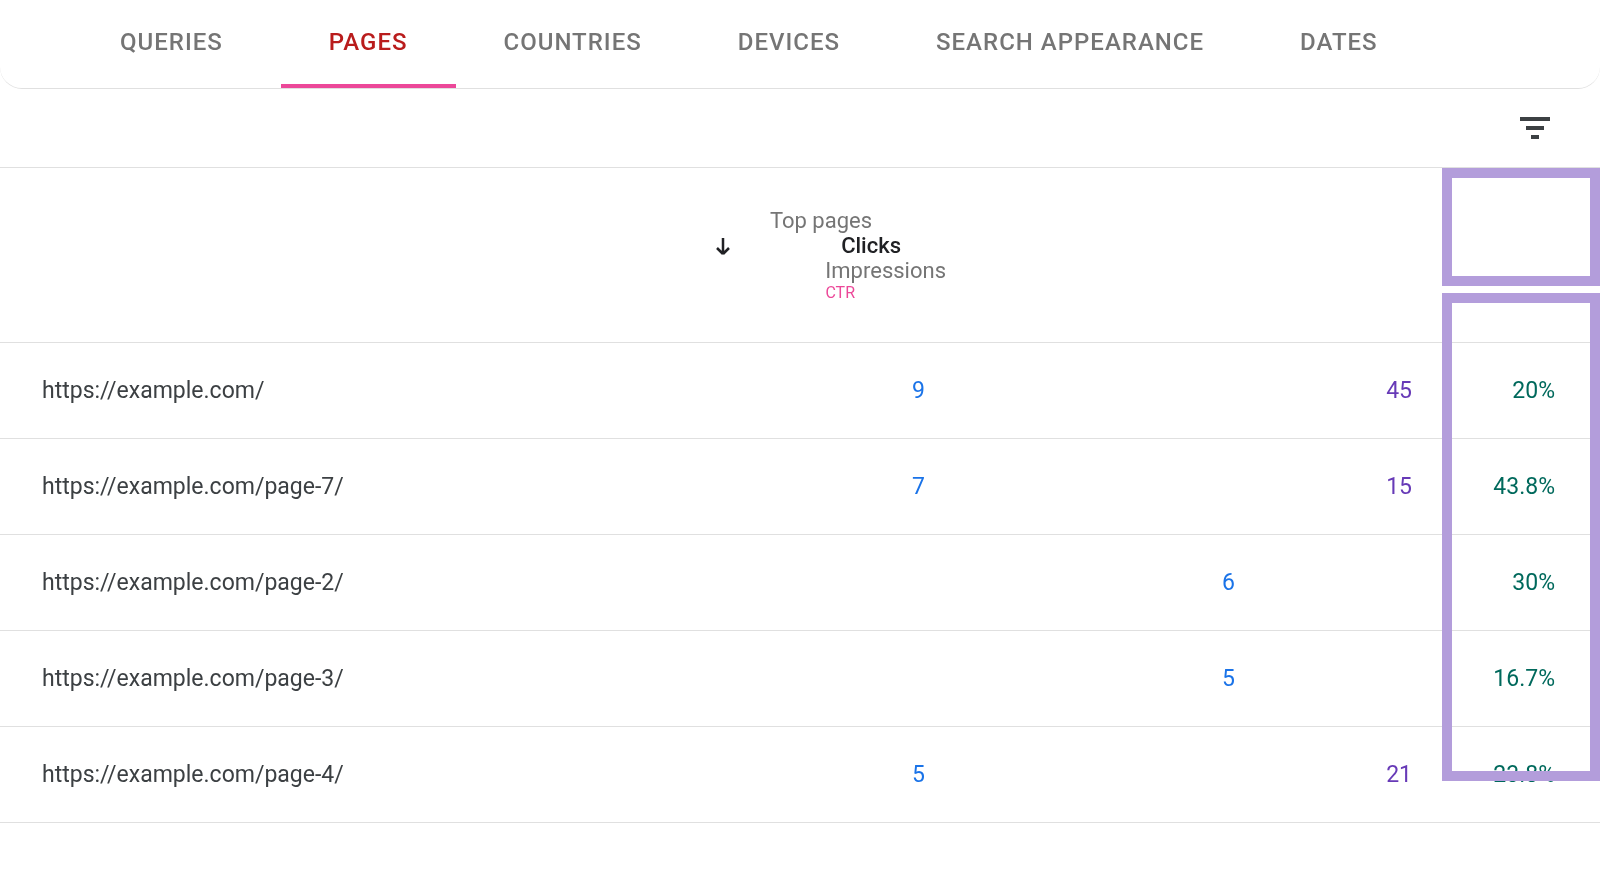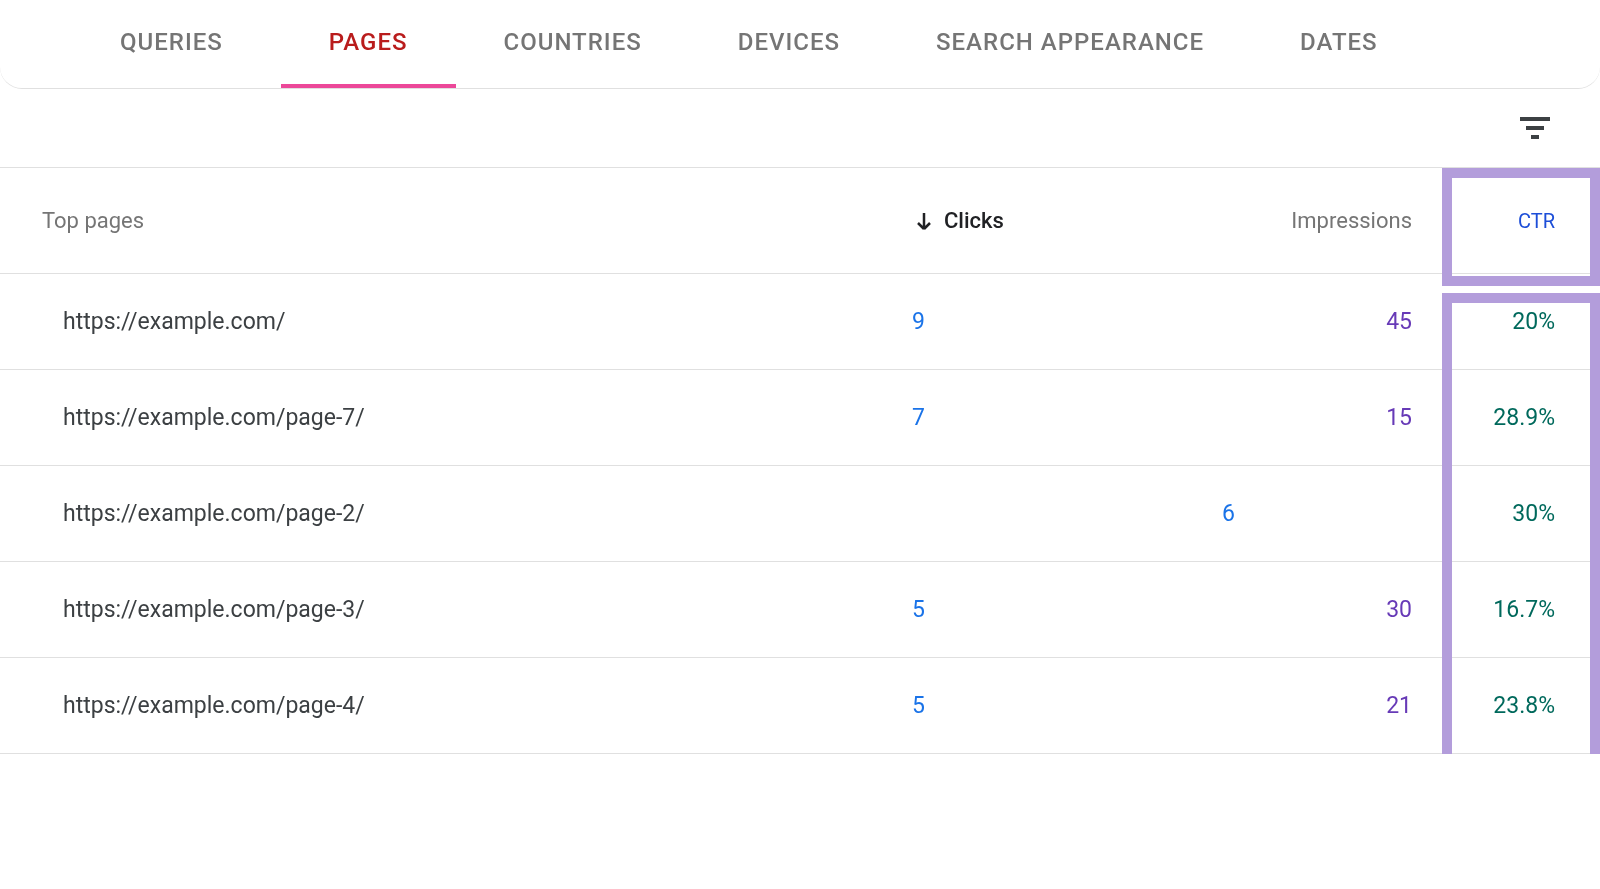--- a/index.html
+++ b/index.html
@@ -70,35 +70,36 @@
       background: #3c4043;
     }
     .table-container {
       position: relative;
     }
     .table-header {
       display: flex;
       align-items: center;
       padding: 40px 0 40px 42px;
       border-bottom: 1px solid #e0e0e0;
+      flex-direction: column;
     }
     .col-page {
       flex: 1;
       font-size: 22px;
       color: #757575;
     }
     .col-clicks {
       width: 220px;
       text-align: right;
       font-size: 22px;
       font-weight: 500;
       color: #202124;
       display: flex;
       align-items: center;
-      justify-content: flex-start;
+      justify-content: space-between;
       gap: 8px;
       padding-right: 30px;
     }
     .sort-arrow {
       display: inline-flex;
       align-items: center;
     }
     .sort-arrow svg {
       width: 24px;
       height: 24px;
@@ -109,35 +110,34 @@
     .col-impressions {
       width: 310px;
       text-align: right;
       font-size: 22px;
       color: #757575;
       padding-right: 30px;
     }
     .col-ctr {
       width: 158px;
       text-align: right;
-      font-size: 20px;
-      color: #1d4ed8;
+      font-size: 16px;
+      color: #ec4899;
       padding-right: 45px;
     }
     .table-row {
       display: flex;
       align-items: center;
       padding: 34px 0 34px 42px;
       border-bottom: 1px solid #e0e0e0;
     }
     .table-row .col-page {
       font-size: 23px;
       color: #3c4043;
       font-weight: 400;
-      margin-left: 21px;
     }
     .table-row .col-clicks {
       font-weight: 400;
       color: #1a73e8;
       font-size: 23px;
     }
     .table-row .col-impressions {
       color: #673ab7;
       font-size: 23px;
     }
@@ -190,33 +190,32 @@
     <div class="col-page">https://example.com/</div>
     <div class="col-clicks">9</div>
     <div class="col-impressions">45</div>
     <div class="col-ctr">20%</div>
   </div>
 
   <div class="table-row">
     <div class="col-page">https://example.com/page-7/</div>
     <div class="col-clicks">7</div>
     <div class="col-impressions">15</div>
-    <div class="col-ctr">28.9%</div>
+    <div class="col-ctr">43.8%</div>
   </div>
 
   <div class="table-row">
     <div class="col-page">https://example.com/page-2/</div>
     <div class="col-clicks">6</div>
     <div class="col-ctr">30%</div>
   </div>
 
   <div class="table-row">
     <div class="col-page">https://example.com/page-3/</div>
     <div class="col-clicks">5</div>
-    <div class="col-impressions">30</div>
     <div class="col-ctr">16.7%</div>
   </div>
 
   <div class="table-row">
     <div class="col-page">https://example.com/page-4/</div>
     <div class="col-clicks">5</div>
     <div class="col-impressions">21</div>
     <div class="col-ctr">23.8%</div>
   </div>
 

